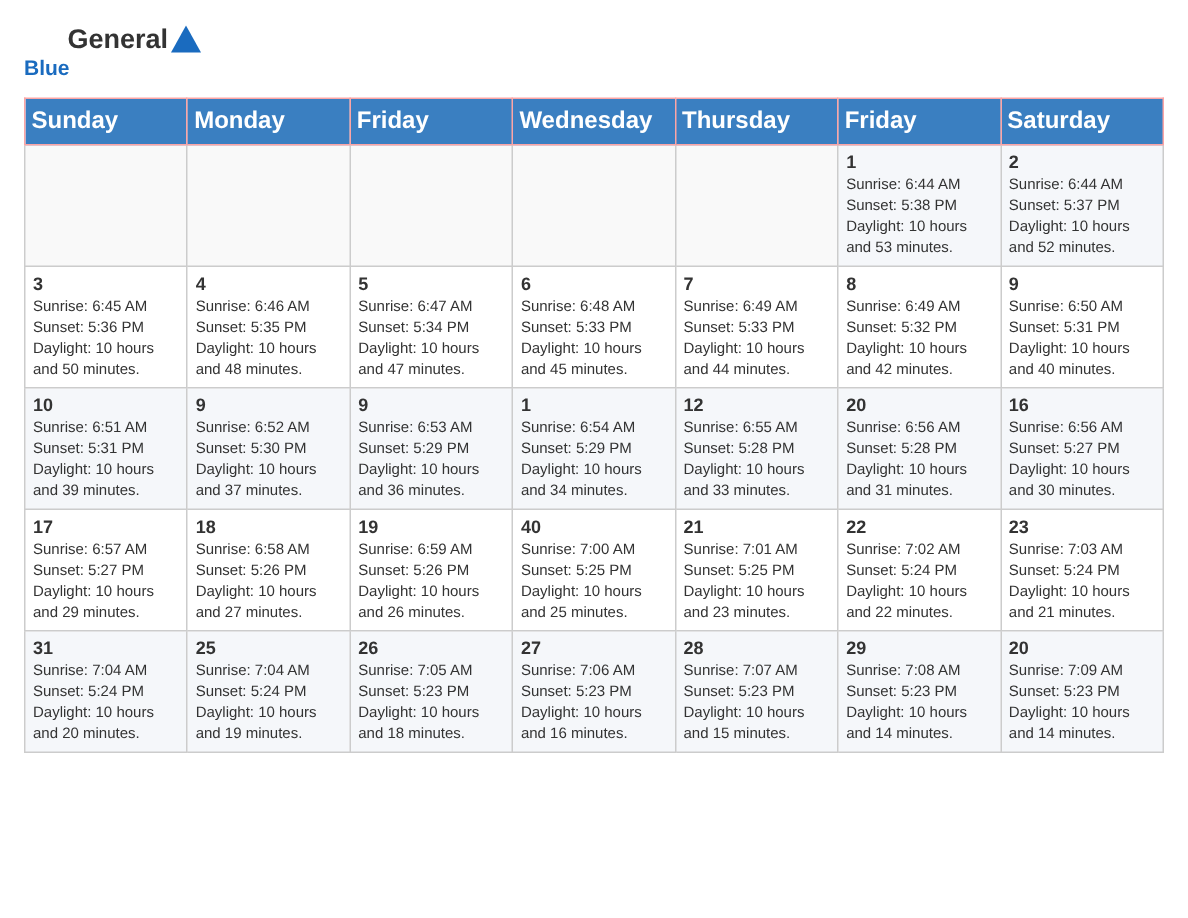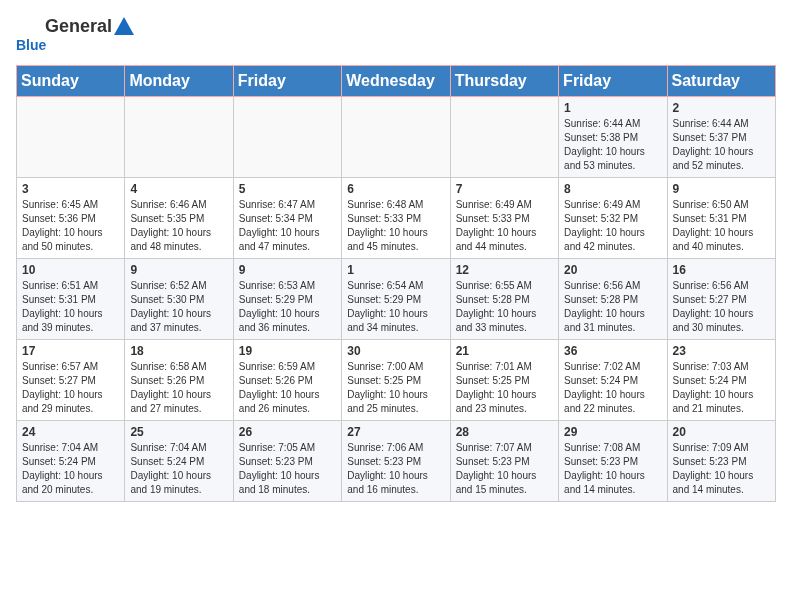--- a/index.html
+++ b/index.html
@@ -209,39 +209,39 @@
         </td>
         <td>
           <span class="day-num">18</span>
           <div class="day-info">Sunrise: 6:58 AM<br>Sunset: 5:26 PM<br>Daylight: 10 hours and 27 minutes.</div>
         </td>
         <td>
           <span class="day-num">19</span>
           <div class="day-info">Sunrise: 6:59 AM<br>Sunset: 5:26 PM<br>Daylight: 10 hours and 26 minutes.</div>
         </td>
         <td>
-          <span class="day-num">30</span>
+          <span class="day-num">40</span>
           <div class="day-info">Sunrise: 7:00 AM<br>Sunset: 5:25 PM<br>Daylight: 10 hours and 25 minutes.</div>
         </td>
         <td>
           <span class="day-num">21</span>
           <div class="day-info">Sunrise: 7:01 AM<br>Sunset: 5:25 PM<br>Daylight: 10 hours and 23 minutes.</div>
         </td>
         <td>
-          <span class="day-num">36</span>
+          <span class="day-num">22</span>
           <div class="day-info">Sunrise: 7:02 AM<br>Sunset: 5:24 PM<br>Daylight: 10 hours and 22 minutes.</div>
         </td>
         <td>
           <span class="day-num">23</span>
           <div class="day-info">Sunrise: 7:03 AM<br>Sunset: 5:24 PM<br>Daylight: 10 hours and 21 minutes.</div>
         </td>
       </tr>
       <tr>
         <td>
-          <span class="day-num">24</span>
+          <span class="day-num">31</span>
           <div class="day-info">Sunrise: 7:04 AM<br>Sunset: 5:24 PM<br>Daylight: 10 hours and 20 minutes.</div>
         </td>
         <td>
           <span class="day-num">25</span>
           <div class="day-info">Sunrise: 7:04 AM<br>Sunset: 5:24 PM<br>Daylight: 10 hours and 19 minutes.</div>
         </td>
         <td>
           <span class="day-num">26</span>
           <div class="day-info">Sunrise: 7:05 AM<br>Sunset: 5:23 PM<br>Daylight: 10 hours and 18 minutes.</div>
         </td>

